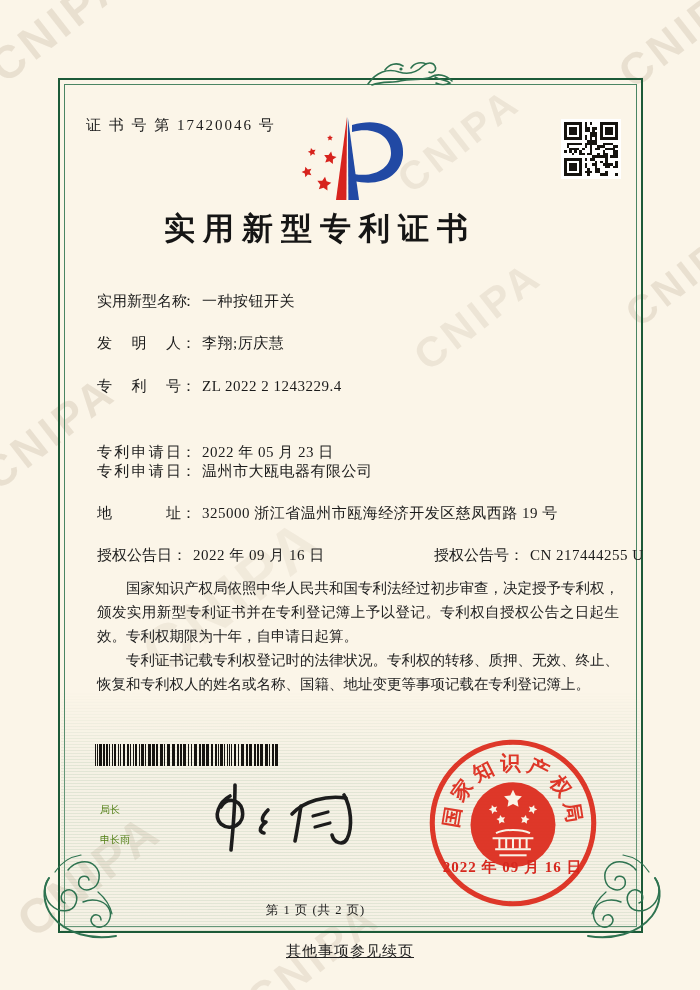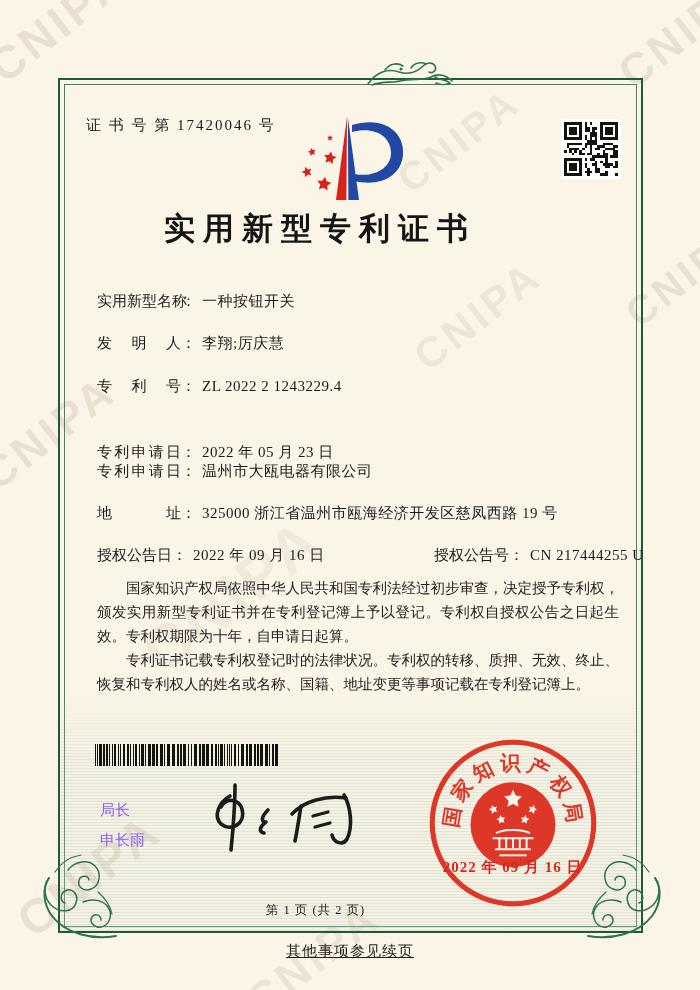--- a/index.html
+++ b/index.html
@@ -39,21 +39,21 @@
   .flabel{display:inline-block;width:84px;text-align:justify;text-align-last:justify;vertical-align:top;}
   .fvalue{margin-left:6px;letter-spacing:.5px;}
   .pair2{position:absolute;left:337px;top:0;}
   
   .paras{position:absolute;left:97px;top:576px;width:522px;font-size:14.5px;line-height:24px;
          text-align:justify;color:#222;}
   .paras p{margin:0;text-indent:2em;}
   
   .barcode{position:absolute;left:95px;top:744px;line-height:0;}
   .director{position:absolute;left:100px;top:795px;font-family:"Liberation Sans","DejaVu Sans",sans-serif;
-            font-size:15px;line-height:30px;color:#8b5cf6;}
+            font-size:10px;line-height:30px;color:#4d7c0f;}
   .signature{position:absolute;left:200px;top:780px;}
   .seal{position:absolute;left:428px;top:738px;opacity:.93;}
   .seal-date{position:absolute;left:420px;top:858px;width:185px;text-align:center;
              font-size:15px;font-weight:bold;color:#d6281e;letter-spacing:1px;}
   .page-num{position:absolute;left:0;top:902px;width:631px;text-align:center;font-size:12.5px;letter-spacing:1px;}
   .continuation{position:absolute;left:0;top:942px;width:700px;text-align:center;font-size:15px;letter-spacing:1px;color:#222;text-decoration:underline;}
 </style>
 </head>
 <body>
 

